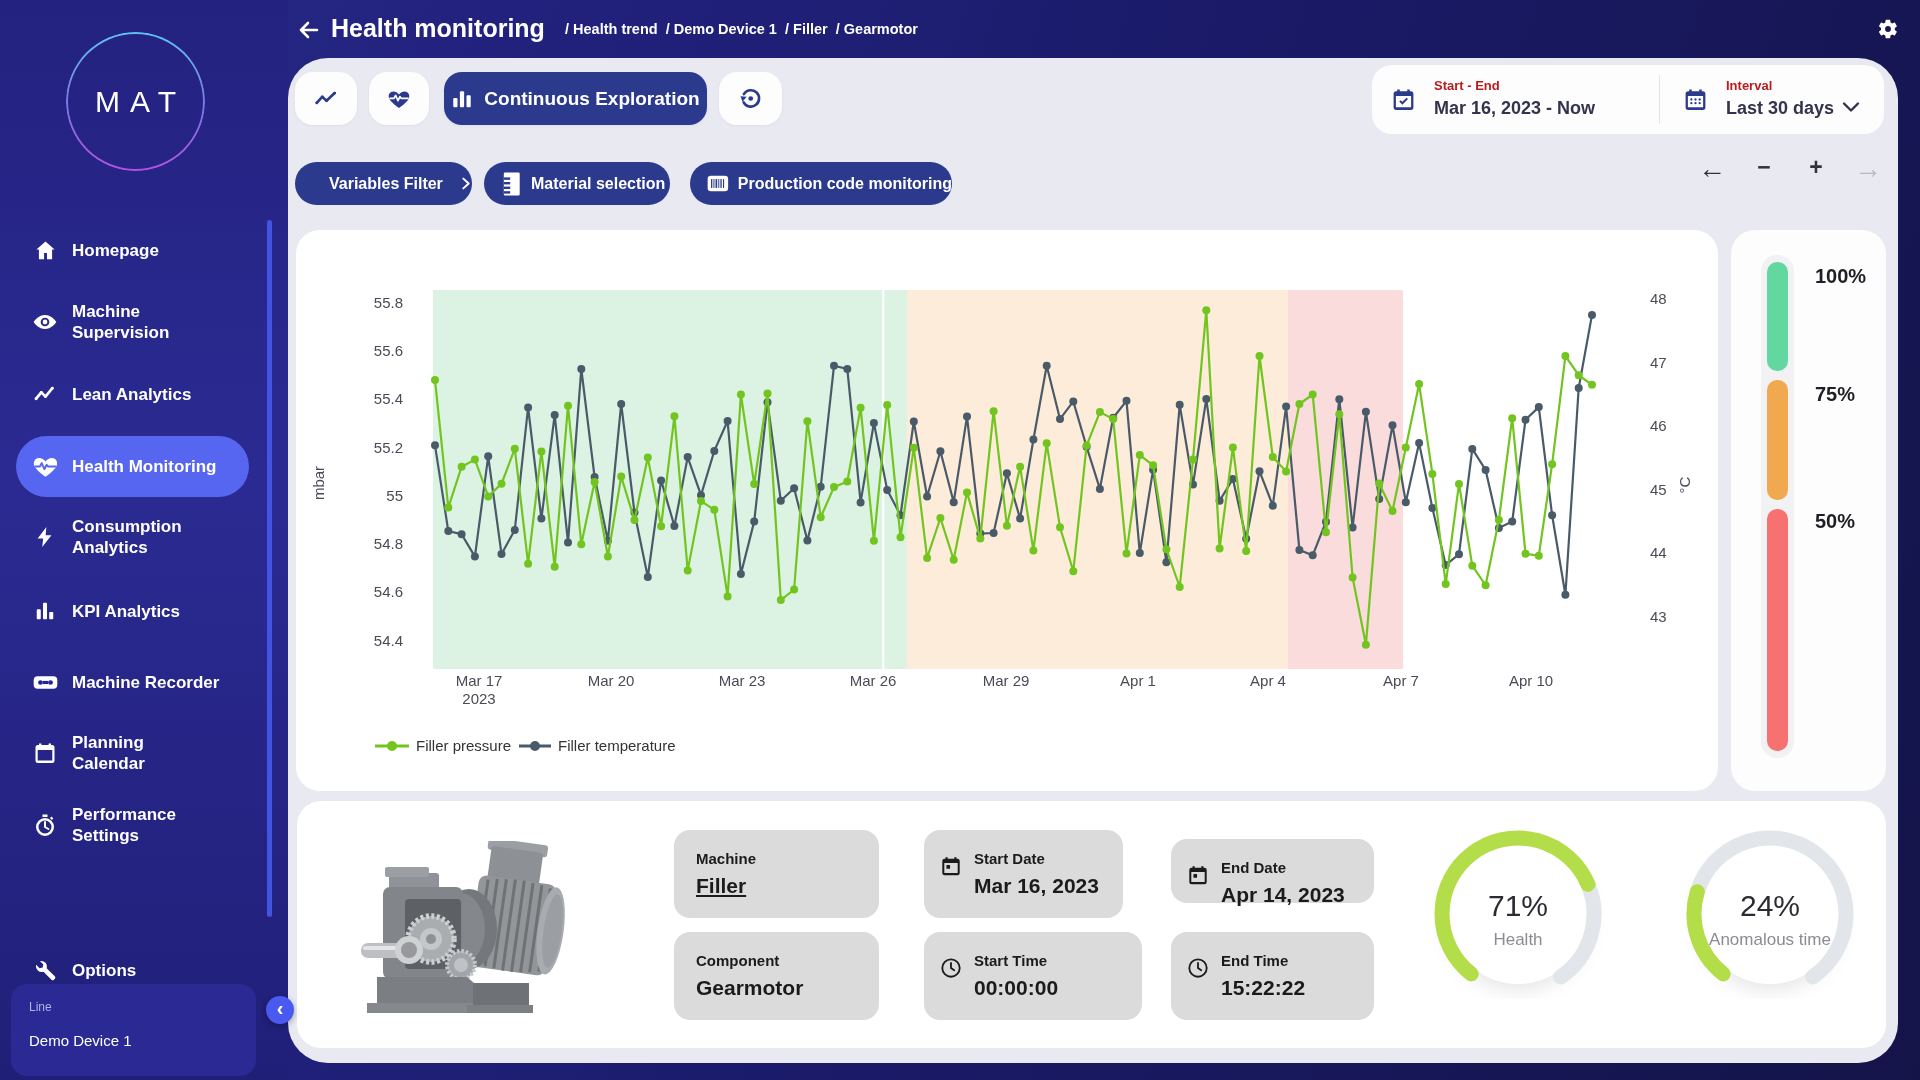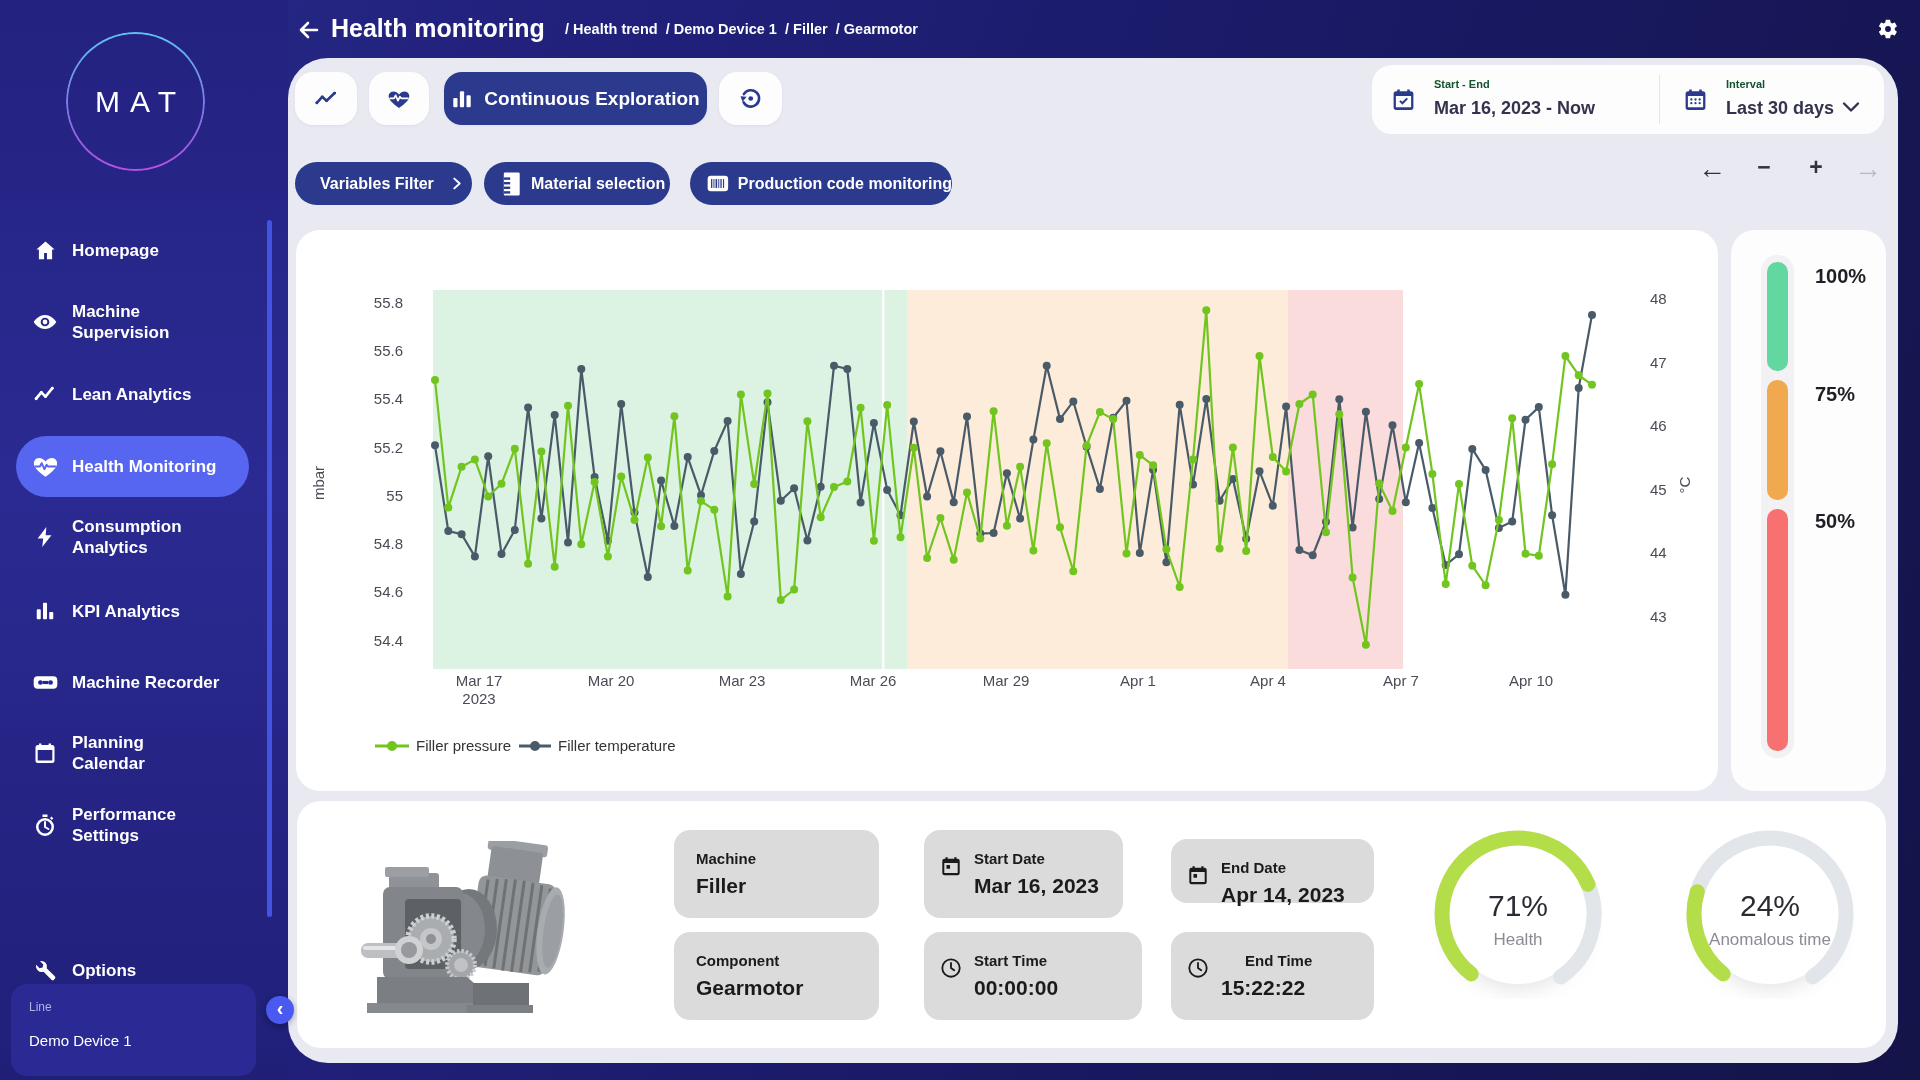--- a/index.html
+++ b/index.html
@@ -48,21 +48,21 @@
     display:flex; align-items:center; justify-content:center;
     box-shadow:0 1px 3px rgba(30,30,90,0.05); }
   .navy { background:#2c3a8d; color:#fff; font-weight:bold; }
   .pill2 { position:absolute; top:104px; height:43px; background:#2c3a8d; border-radius:22px;
     color:#fff; font-weight:bold; font-size:16px; display:flex; align-items:center; white-space:nowrap; }
   .ctrl { position:absolute; top:96px; font-size:27px; color:#33333b; font-weight:bold;
           width:40px; text-align:center;}
 
   #datecard { position:absolute; left:1084px; top:7px; width:512px; height:69px;
     background:#fdfdfe; border-radius:20px; }
-  #datecard .lbl { position:absolute; font-size:11px; color:#14532d; font-weight:bold;}
+  #datecard .lbl { position:absolute; font-size:13px; color:#b91c1c; font-weight:bold;}
   #datecard .val { position:absolute; font-size:18px; color:#33334d; font-weight:bold; }
   #datecard .divider { position:absolute; left:287px; top:10px; width:1px; height:49px; background:#e4e4ec; }
 
   
   #chartcard { position:absolute; left:8px; top:172px; width:1422px; height:561px;
     background:#fff; border-radius:24px; }
   
   #gaugecard { position:absolute; left:1443px; top:172px; width:155px; height:561px;
     background:#fdfdfe; border-radius:24px; }
   .gl { position:absolute; left:84px; font-size:20px; font-weight:bold; color:#1e1e24; }
@@ -230,21 +230,21 @@
         <circle cx="16" cy="15.5" r="1.1"></circle>
       </svg>
     <div class="lbl" style="left:354px;top:13px;">Interval</div>
     <div class="val" style="left:354px;top:33px;">Last 30 days</div>
     <svg style="position:absolute;left:470px;top:36px;" width="18" height="12" viewBox="0 0 18 12" fill="none" stroke="#33334d" stroke-width="2.4" stroke-linecap="round" stroke-linejoin="round">
         <path d="M2 2.5 9 9.5 16 2.5"></path>
       </svg>
   </div>
 
   <div class="pill2" style="left:7px;width:177px;">
-      <span style="margin-left:25px;">Variables Filter</span>
+      <span style="margin-left:34px;">Variables Filter</span>
       <svg width="8" height="13" viewBox="0 0 9 14" style="margin-left:19px;" fill="none" stroke="#fff" stroke-width="2.2" stroke-linecap="round" stroke-linejoin="round">
         <path d="M1.5 1.5 7.5 7 1.5 12.5"></path>
       </svg>
     </div>
   <div class="pill2" style="left:196px;width:186px;">
     <svg width="21" height="26" viewBox="0 0 21 26" style="margin-left:17px;">
         <path d="M4 1.5h13.5a1.2 1.2 0 0 1 1.2 1.2v20.6a1.2 1.2 0 0 1-1.2 1.2H4a1.2 1.2 0 0 1-1.2-1.2V2.7A1.2 1.2 0 0 1 4 1.5z" fill="#fff"></path>
         <g fill="#2c3a8d">
           <rect x="2.8" y="6.4" width="6.4" height="2.4"></rect>
           <rect x="2.8" y="11" width="6.4" height="2.4"></rect>
@@ -560,21 +560,21 @@
       <circle cx="48" cy="109" r="14" fill="#cfd1d3"></circle>
       <circle cx="48" cy="109" r="8" fill="#97999d"></circle>
       <path d="M16 136 h90 l14 12 v14 h-104 z" fill="#7b7e82"></path>
       <path d="M6 162 h140 v10 h-140 z" fill="#85888c"></path>
       <path d="M112 142 h56 v22 h-56 z" fill="#6e7175"></path>
       <path d="M106 164 h66 v8 h-66 z" fill="#7c7f83"></path>
     </svg>
 
     <div class="gcard" style="left:377px;top:29px;width:205px;height:88px;">
       <div class="lab" style="left:22px;top:20px;">Machine</div>
-      <div class="va" style="left:22px;top:44px;">Filler</div>
+      <div class="va" style="left:22px;top:44px;text-decoration:underline;">Filler</div>
     </div>
     <div class="gcard" style="left:377px;top:131px;width:205px;height:88px;">
       <div class="lab" style="left:22px;top:20px;">Component</div>
       <div class="va" style="left:22px;top:44px;">Gearmotor</div>
     </div>
     <div class="gcard" style="left:627px;top:29px;width:199px;height:88px;">
       <svg style="position:absolute;left:16px;top:25px;" width="22" height="22" viewBox="0 0 24 24" fill="#1b1b1b">
           <path d="M19 4h-1V2.5h-2.4V4H8.4V2.5H6V4H5a2.5 2.5 0 0 0-2.5 2.5v13A2.5 2.5 0 0 0 5 22h14a2.5 2.5 0 0 0 2.5-2.5v-13A2.5 2.5 0 0 0 19 4zm.3 15.5H4.7V8.6h14.6v10.9z"></path>
           <rect x="7" y="11" width="4" height="4" rx="0.6"></rect>
         </svg>
@@ -595,21 +595,21 @@
           <rect x="7" y="11" width="4" height="4" rx="0.6"></rect>
         </svg>
       <div class="lab" style="left:50px;top:20px;">End Date</div>
       <div class="va" style="left:50px;top:44px;">Apr 14, 2023</div>
     </div>
     <div class="gcard" style="left:874px;top:131px;width:203px;height:88px;">
       <svg style="position:absolute;left:16px;top:25px;" width="22" height="22" viewBox="0 0 24 24" fill="none" stroke="#1b1b1b" stroke-width="2">
           <circle cx="12" cy="12" r="9.5"></circle>
           <path d="M12 6.5V12l3.5 2.5" stroke-linecap="round"></path>
         </svg>
-      <div class="lab" style="left:50px;top:20px;margin-left:24px;">End Time</div>
+      <div class="lab" style="left:50px;top:20px;">End Time</div>
       <div class="va" style="left:50px;top:44px;">15:22:22</div>
     </div>
 
     <svg style="position:absolute;left:1136px;top:28px;" width="170" height="170" viewBox="0 0 170 170">
       <circle cx="85" cy="85" r="70" fill="#fff" filter="drop-shadow(0 6px 10px rgba(0,0,0,0.10))"></circle>
       <path d="M 154.96 55.30 A 76 76 0 0 1 127.50 148.01" fill="none" stroke="#e2e5e9" stroke-width="15" stroke-linecap="round"></path>
       <path d="M 38.21 144.89 A 76 76 0 1 1 154.96 55.30" fill="none" stroke="#b4dd4a" stroke-width="15" stroke-linecap="round"></path>
     </svg>
     <div class="donlbl" style="left:1136px;top:88px;width:170px;">
       <div class="p">71%</div>

